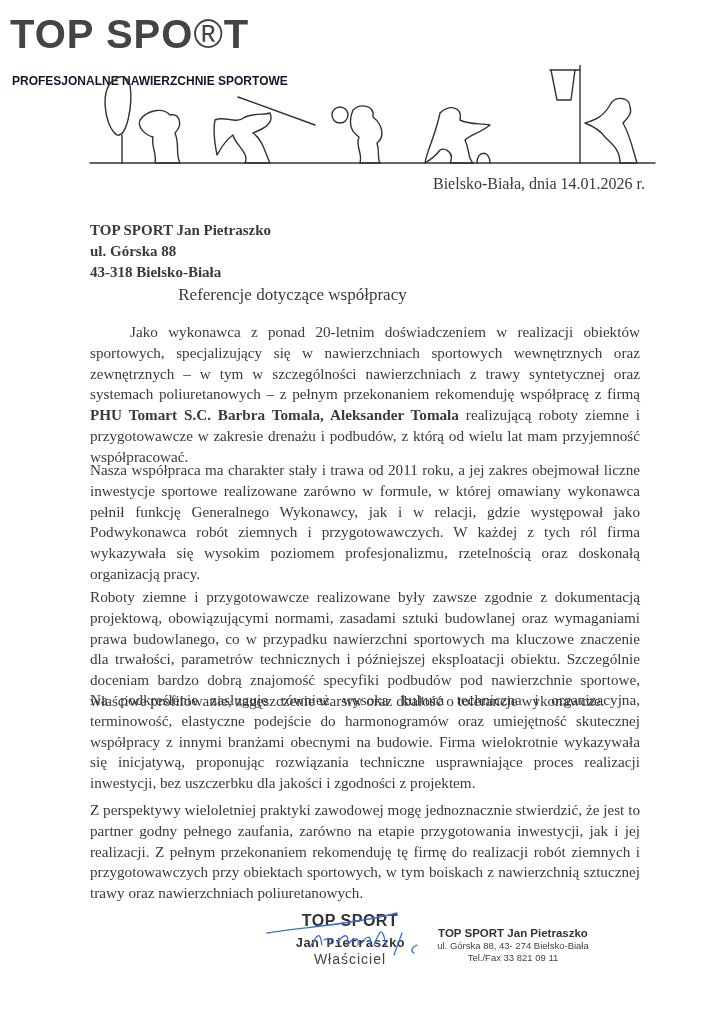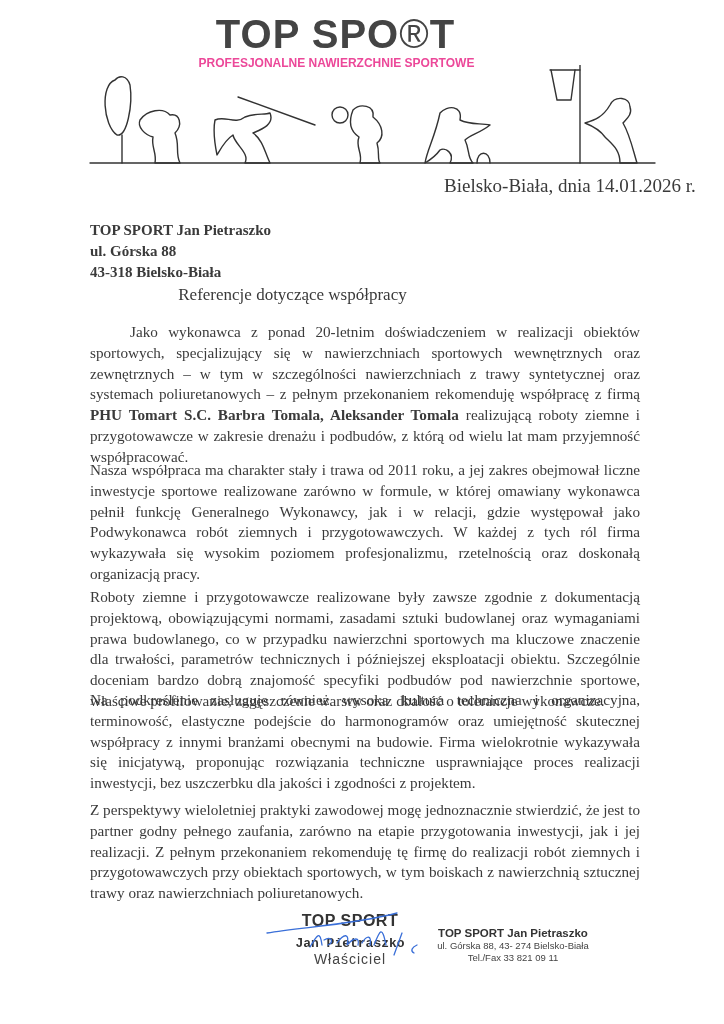--- a/index.html
+++ b/index.html
@@ -1,22 +1,22 @@
 <!DOCTYPE html>
 <html><head>
 <meta charset="utf-8">
 <style>
   html, body { margin: 0; padding: 0; background: #ffffff; }
   body { width: 724px; height: 1024px; position: relative; overflow: hidden; font-family: "Liberation Serif", serif; color: #3a3a3a; }
-  .logo { position: absolute; left: 0; top: 14px; width: 661px; text-align: center; }
+  .logo { position: absolute; left: 0; top: 14px; width: 661px; }
   .logo-title { font-family: "Liberation Sans", sans-serif; font-weight: bold; font-size: 40px; letter-spacing: 1px; color: #444; line-height: 40px; margin-left: 10px; }
   .logo-title .r { font-weight: normal; }
-  .logo-sub { font-family: "Liberation Sans", sans-serif; font-weight: bold; font-size: 12px; color: #ec4899; margin-top: 2px; margin-left: 12px; }
+  .logo-sub { font-family: "Liberation Sans", sans-serif; font-weight: bold; font-size: 12px; color: #0f172a; margin-top: 20px; margin-left: 12px; }
   .scene { position: absolute; left: 85px; top: 65px; width: 575px; height: 105px; }
-  .date { position: absolute; left: 444px; top: 175px; font-size: 19px; }
+  .date { position: absolute; left: 433px; top: 175px; font-size: 16px; }
   .addr { position: absolute; left: 90px; top: 220px; font-weight: bold; font-size: 15px; line-height: 21px; }
   .title { position: absolute; left: 0; width: 585px; top: 285px; text-align: center; font-size: 17px; }
   .para { position: absolute; left: 90px; width: 550px; font-size: 15.2px; line-height: 20.8px; text-align: justify; }
   .p1 { top: 322px; text-indent: 40px; }
   .p2 { top: 460px; }
   .p3 { top: 565px; margin-top: 22px; }
   .p4 { top: 690px; }
   .p5 { top: 800px; }
   .sig-stamp { position: absolute; left: 270px; top: 912px; width: 160px; text-align: center; font-family: "Liberation Sans", sans-serif; }
   .sig-company { font-weight: bold; font-size: 16px; color: #333; letter-spacing: 0.5px; }

